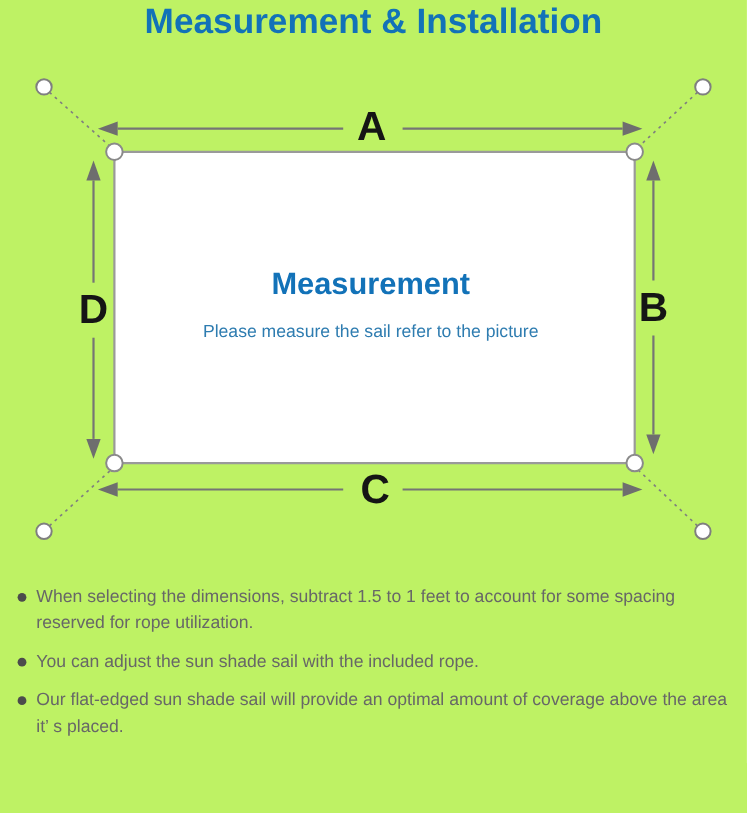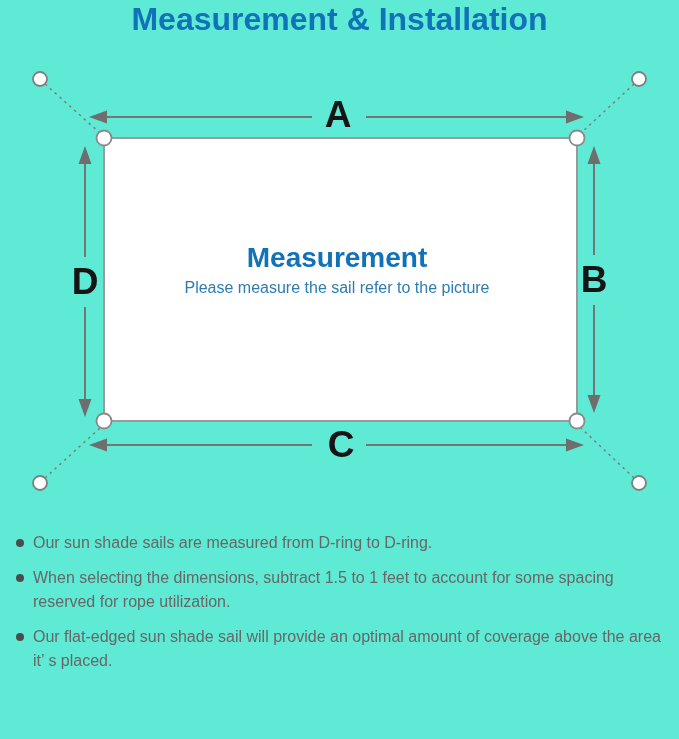--- a/index.html
+++ b/index.html
@@ -5,21 +5,21 @@
   html, body {
     margin: 0;
     padding: 0;
     background: #ffffff;
     font-family: "Liberation Sans", "DejaVu Sans", sans-serif;
   }
   .page {
     position: relative;
     width: 679px;
     height: 739px;
-    background: #5eead4;
+    background: #bef264;
     overflow: hidden;
   }
   .page-title {
     position: absolute;
     top: 1px;
     left: 0;
     right: 0;
     margin: 0;
     text-align: center;
     font-size: 32px;
@@ -58,21 +58,21 @@
     width: 466px;
     text-align: center;
   }
   .center-heading {
     font-size: 28px;
     font-weight: bold;
     color: #1272b8;
     line-height: 30px;
   }
   .center-sub {
-    margin-top: 6px;
+    margin-top: 20px;
     font-size: 16px;
     color: #2e7cb0;
     line-height: 18px;
   }
   .notes {
     position: absolute;
     top: 531px;
     left: 14px;
     right: 8px;
     margin: 0;
@@ -151,18 +151,18 @@
     <span class="dim-label label-c">C</span>
     <span class="dim-label label-d">D</span>
 
     <div class="center-text">
       <div class="center-heading">Measurement</div>
       <div class="center-sub">Please measure the sail refer to the picture</div>
     </div>
   </div>
 
   <ul class="notes">
-    <li>Our sun shade sails are measured from D-ring to D-ring.</li>
     <li>When selecting the dimensions, subtract 1.5 to 1 feet to account for some spacing reserved for rope utilization.</li>
+    <li>You can adjust the sun shade sail with the included rope.</li>
     <li>Our flat-edged sun shade sail will provide an optimal amount of coverage above the area it’ s placed.</li>
   </ul>
 
 </div>
 
 </body></html>

